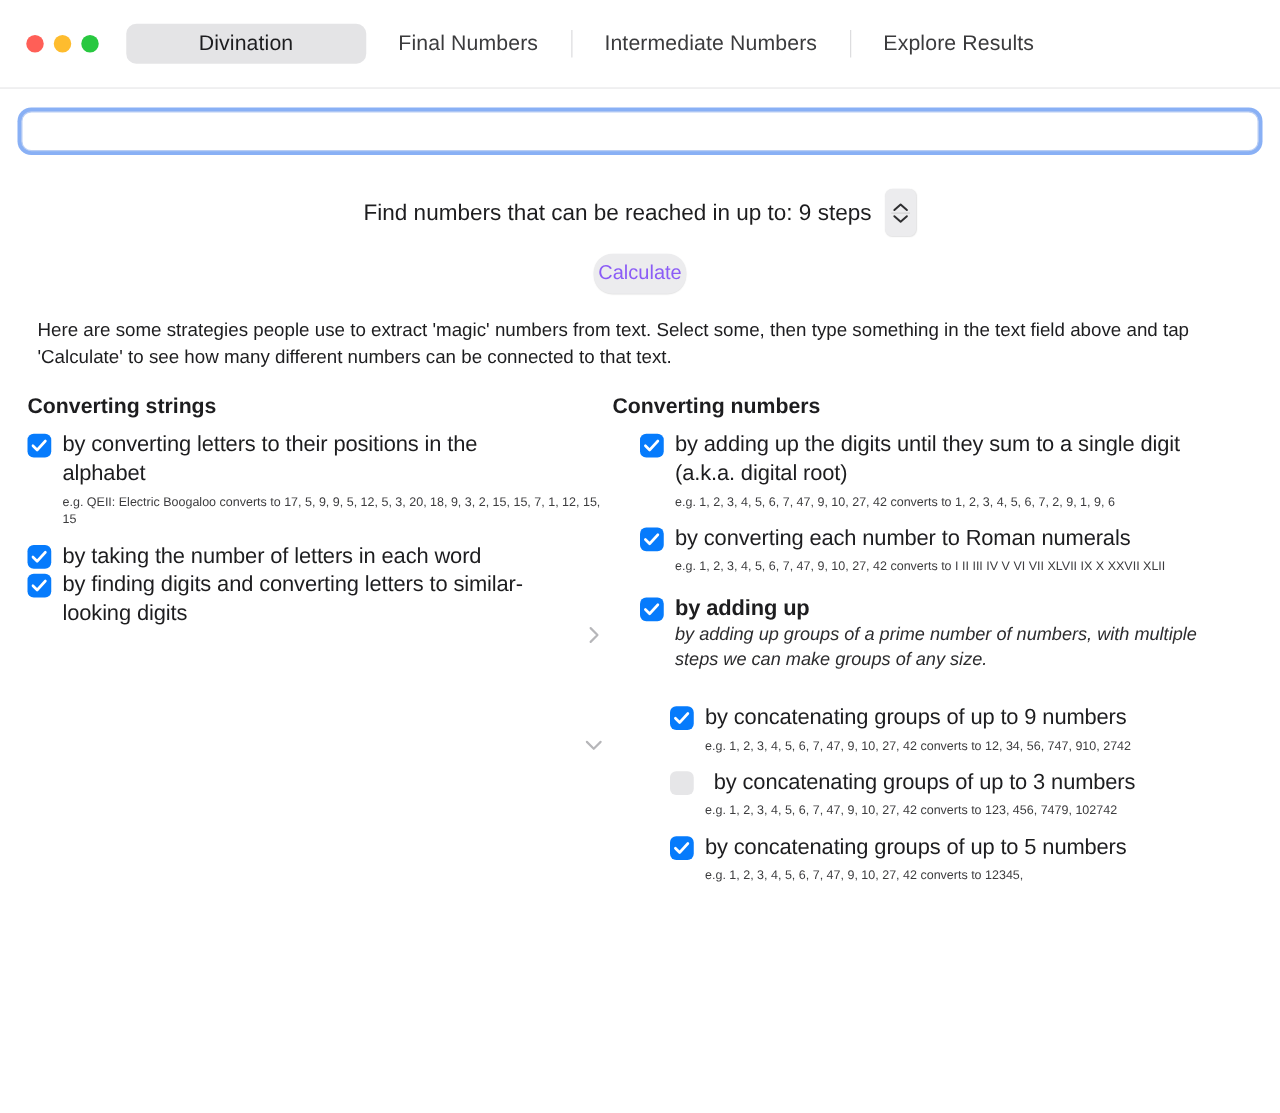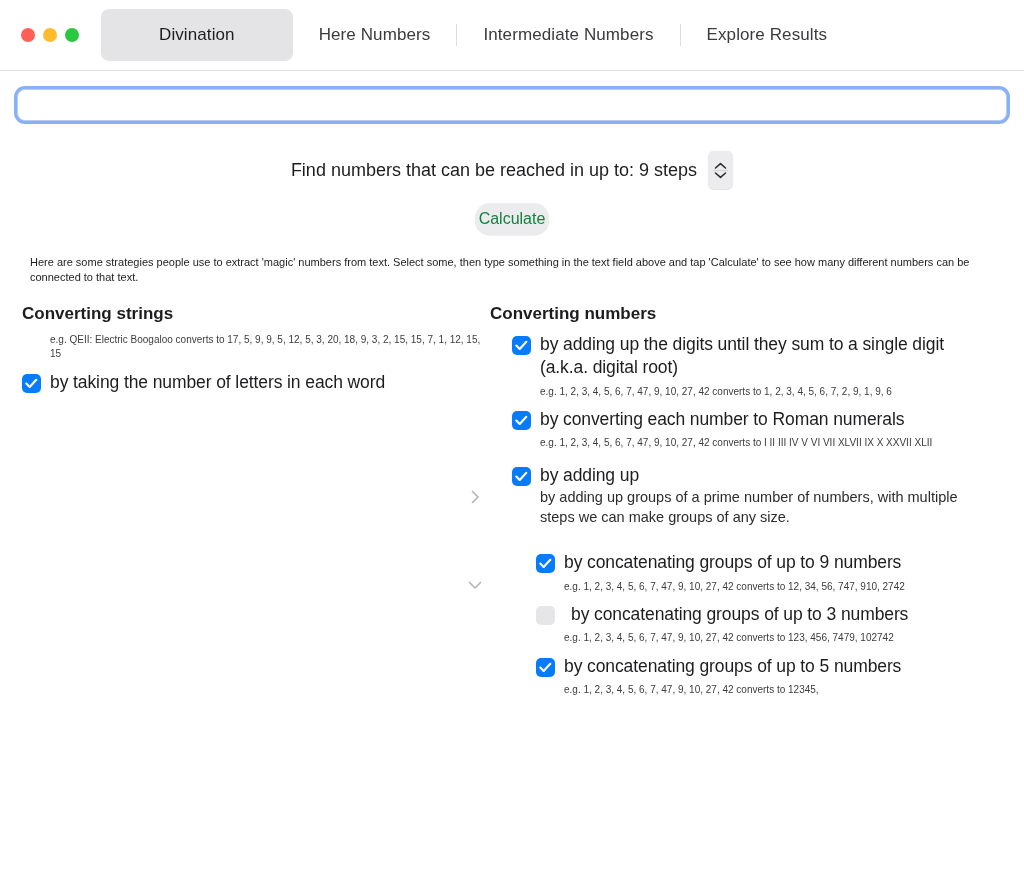--- a/index.html
+++ b/index.html
@@ -53,21 +53,21 @@
     display: flex;
     align-items: center;
     margin-left: 22px;
     height: 46px;
   }
   .tab {
     position: relative;
     display: flex;
     align-items: center;
     justify-content: center;
-    height: 52px;
+    height: 32px;
     padding: 0 26px;
     font-size: 17px;
     color: #3b3b3d;
     border-radius: 8px;
     white-space: nowrap;
     letter-spacing: .1px;
   }
   .tab.active {
     background: #e4e4e6;
     color: #1d1d1f;
@@ -140,31 +140,31 @@
   }
 
   .calc-row {
     margin-top: 14px;
     display: flex;
     justify-content: center;
   }
   .calc-btn {
     font-family: "Liberation Sans", sans-serif;
     font-size: 16px;
-    color: #15803d;
+    color: #8b5cf6;
     background: #ececee;
     border: none;
     border-radius: 15px;
     padding: 7px 4px;
     box-shadow: 0 0.5px 1px rgba(0,0,0,.12);
   }
 
   .intro {
     margin: 20px 23px 0 30px;
-    font-size: 11px;
+    font-size: 15px;
     line-height: 1.38;
     color: #1d1d1f;
     max-width: 965px;
   }
 
   
   .cols {
     display: flex;
     margin-top: 19px;
   }
@@ -189,33 +189,34 @@
     display: flex;
     align-items: flex-start;
     gap: 9px;
   }
   .opt-label {
     font-size: 17.5px;
     line-height: 1.32;
     color: #1d1d1f;
     letter-spacing: -.1px;
   }
-  .opt-label.bold { font-weight: normal; text-align: center; }
+  .opt-label.bold { font-weight: bold; text-align: center; }
   .opt-eg {
     font-size: 10px;
     line-height: 1.38;
     color: #3c3c3e;
     margin-top: 5px;
     margin-bottom: 10px;
   }
   .opt-sub {
     font-size: 14.5px;
     line-height: 1.35;
     color: #2c2c2e;
     margin-top: 1px;
+    font-style: italic;
   }
 
   
   .cb {
     width: 19px;
     height: 19px;
     border-radius: 5px;
     flex: 0 0 19px;
     margin-top: 3px;
     display: inline-flex;
@@ -252,21 +253,21 @@
       <div class="light red"></div>
       <div class="light yellow"></div>
       <div class="light green"></div>
     </div>
 
     <div class="tabbar">
       <div class="tab active">
         <span>Divination</span>
       </div>
       <div class="tab">
-        <span>Here Numbers</span>
+        <span>Final Numbers</span>
       </div>
       <div class="tabsep"></div>
       <div class="tab">
         <span>Intermediate Numbers</span>
       </div>
       <div class="tabsep"></div>
       <div class="tab">
         <span>Explore Results</span>
       </div>
     </div>
@@ -296,35 +297,51 @@
     </div>
 
     <div class="intro">Here are some strategies people use to extract 'magic' numbers from text. Select some, then type something in the text field above and tap 'Calculate' to see how many different numbers can be connected to that text.</div>
 
     <div class="cols">
 
       <div class="col col-left">
         <div class="col-title">Converting strings</div>
 
         <div class="opt">
+          <div class="opt-row">
+            <span class="cb checked">
+              <svg width="13" height="11" viewBox="0 0 13 11">
+                <path d="M1.3 5.6 L4.7 9 L11.3 1.8" fill="none" stroke="#fff" stroke-width="2.1" stroke-linecap="round" stroke-linejoin="round"></path>
+              </svg>
+            </span>
+            <span class="opt-label" style="max-width:355px">by converting letters to their positions in the alphabet</span>
+          </div>
           <div class="opt-eg indent-eg-1" style="max-width:462px">e.g. QEII: Electric Boogaloo converts to 17, 5, 9, 9, 5, 12, 5, 3, 20, 18, 9, 3, 2, 15, 15, 7, 1, 12, 15, 15</div>
         </div>
 
         <div class="opt">
           <div class="opt-row">
             <span class="cb checked">
               <svg width="13" height="11" viewBox="0 0 13 11">
                 <path d="M1.3 5.6 L4.7 9 L11.3 1.8" fill="none" stroke="#fff" stroke-width="2.1" stroke-linecap="round" stroke-linejoin="round"></path>
               </svg>
             </span>
             <span class="opt-label">by taking the number of letters in each word</span>
           </div>
         </div>
 
         <div class="opt">
+          <div class="opt-row">
+            <span class="cb checked">
+              <svg width="13" height="11" viewBox="0 0 13 11">
+                <path d="M1.3 5.6 L4.7 9 L11.3 1.8" fill="none" stroke="#fff" stroke-width="2.1" stroke-linecap="round" stroke-linejoin="round"></path>
+              </svg>
+            </span>
+            <span class="opt-label" style="max-width:420px">by finding digits and converting letters to similar-looking digits</span>
+          </div>
         </div>
       </div>
 
       <div class="col col-right">
         <div class="col-title">Converting numbers</div>
 
         <div class="opt" style="padding-left:22px">
           <div class="opt-row">
             <span class="cb checked">
               <svg width="13" height="11" viewBox="0 0 13 11">

